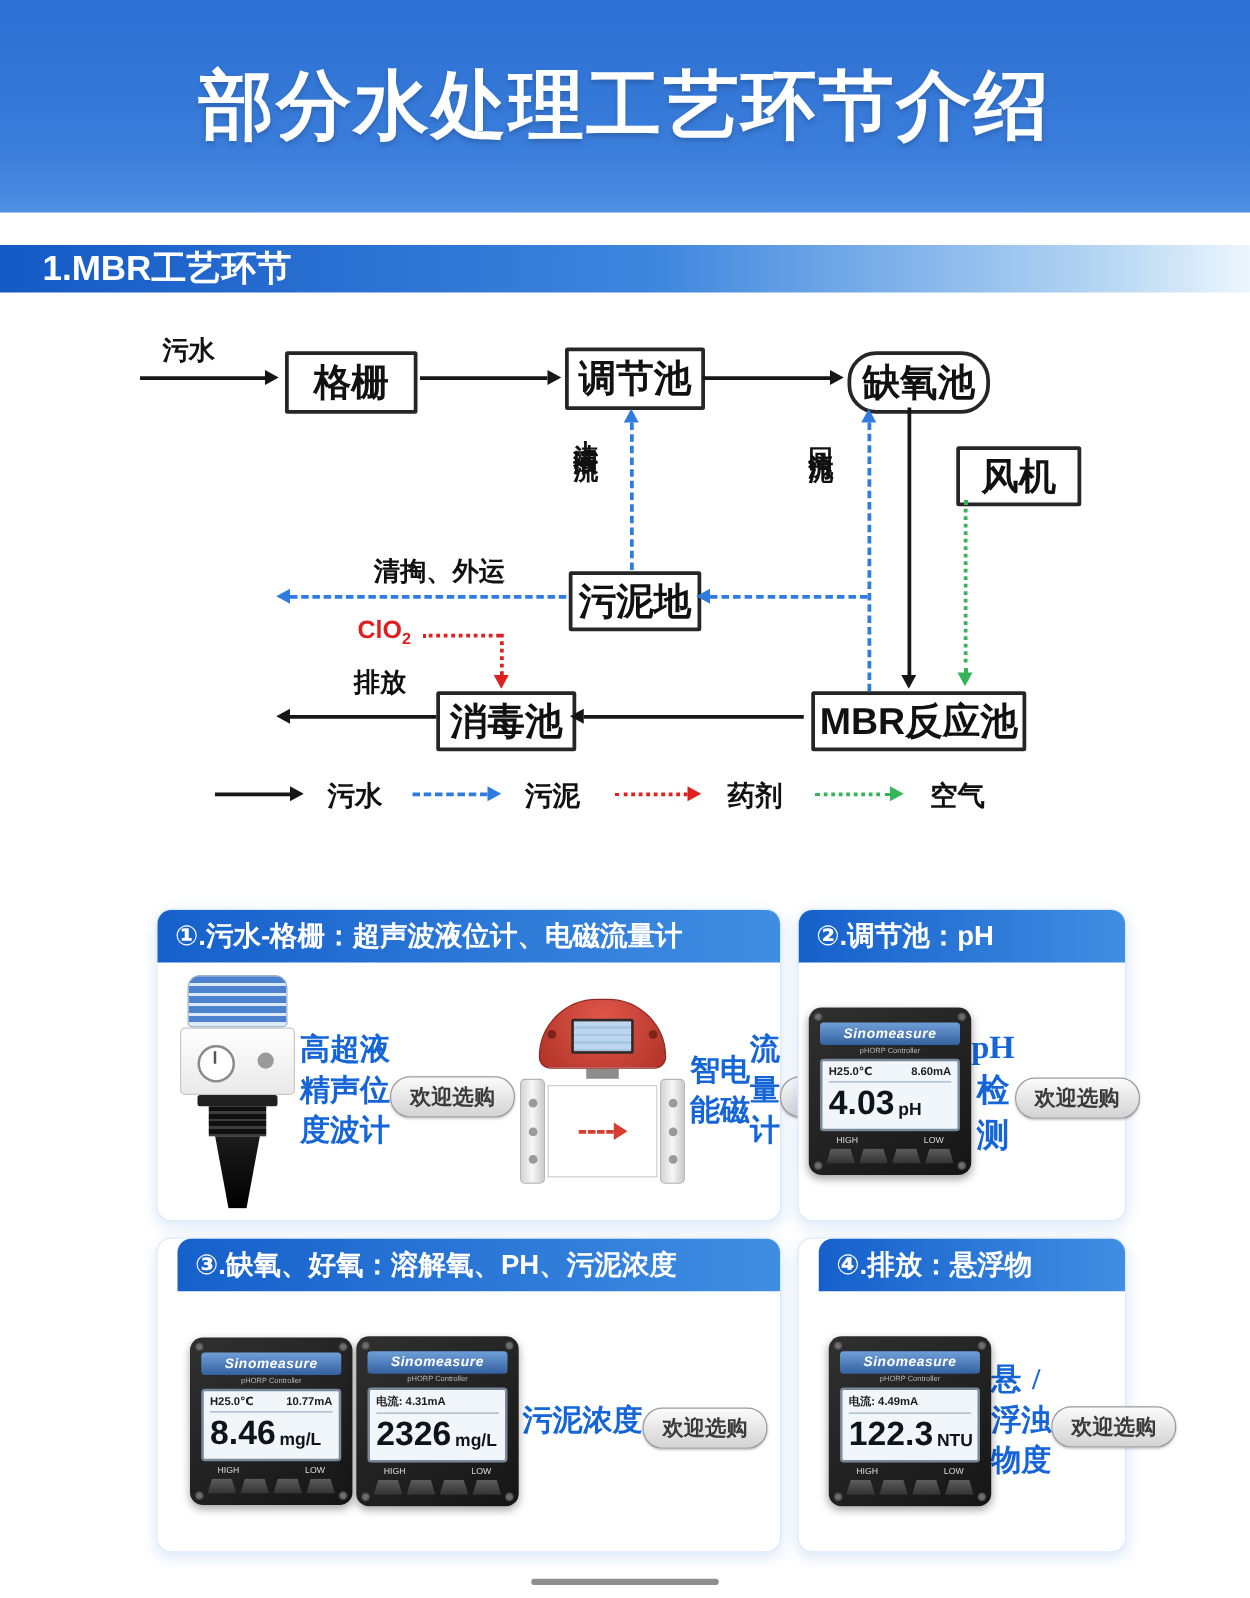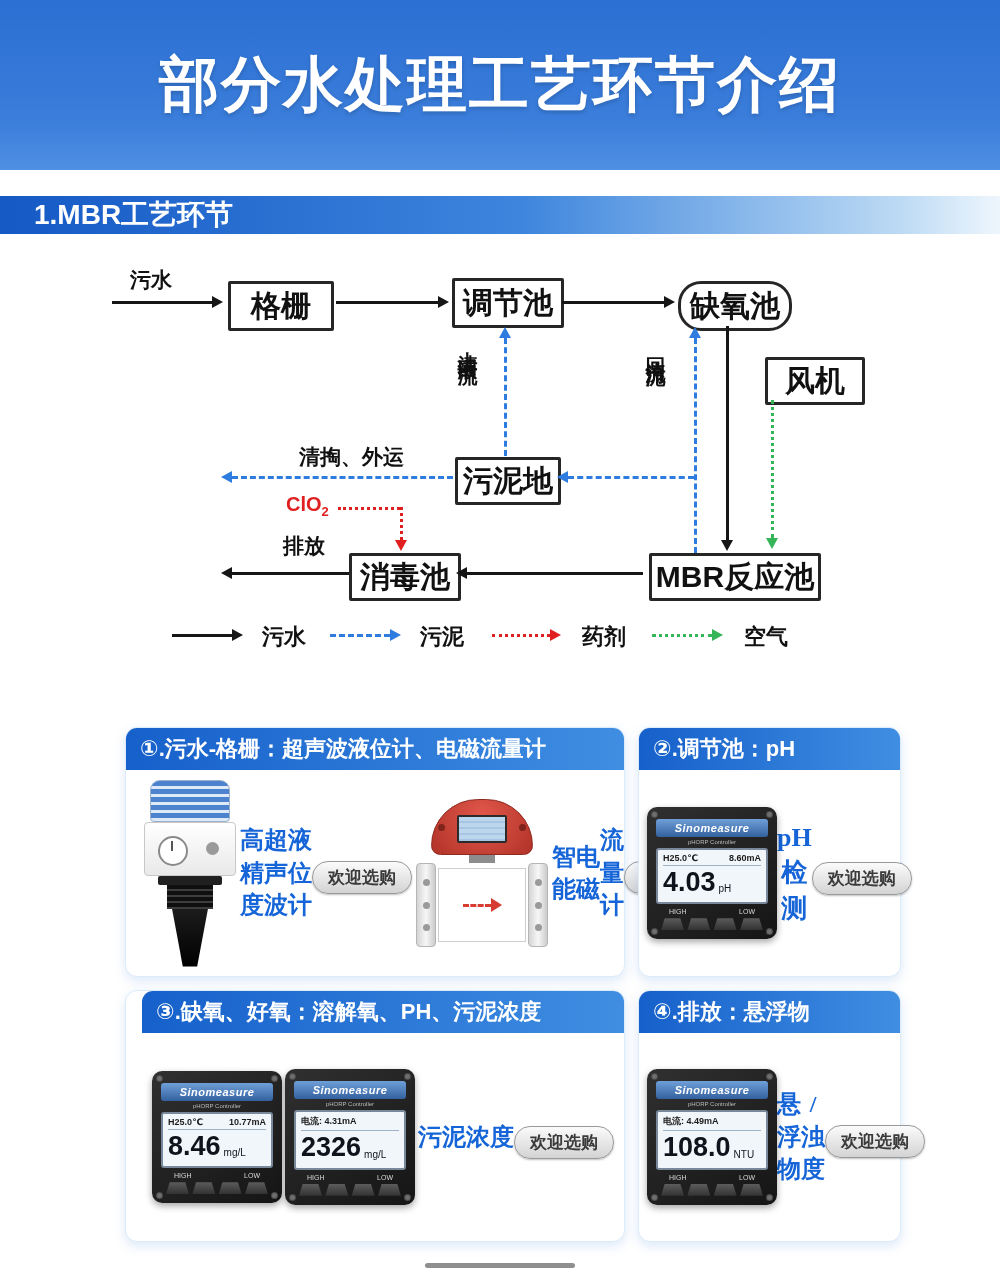--- a/index.html
+++ b/index.html
@@ -63,21 +63,21 @@
   .screw{position:absolute;width:7px;height:7px;border-radius:50%;background:#707070;box-shadow:inset 0 0 2px #000;}
   .screw.tl{left:4px;top:4px;} .screw.tr{right:4px;top:4px;} .screw.bl{left:4px;bottom:4px;} .screw.br{right:4px;bottom:4px;}
   .dev-brand{background:linear-gradient(180deg,#6f9fd8,#33619f);border-radius:3px;color:#fff;font-style:italic;
              font-weight:700;font-size:11px;text-align:center;padding:3px 0;letter-spacing:.5px;}
   .dev-model{color:#b9b9b9;font-size:6px;text-align:center;margin:2px 0 3px;}
   .dev-screen{background:#f1f6fa;border:2px solid #79889a;border-radius:3px;padding:3px 5px 5px;}
   .dev-status{display:flex;justify-content:space-between;font-size:9px;color:#1c1c1c;font-weight:700;
               border-bottom:1px solid #9fb2c4;padding-bottom:2px;}
   .dev-valrow{display:flex;align-items:flex-end;gap:3px;padding-top:2px;}
   .dev-value{font-size:27px;font-weight:700;color:#0e141c;line-height:1.1;}
-  .dev-unit{font-size:10px;font-weight:400;color:#0e141c;padding-bottom:3px;}
+  .dev-unit{font-size:14px;font-weight:700;color:#0e141c;padding-bottom:3px;}
   .dev-hl{display:flex;justify-content:space-between;padding:4px 13px 1px;color:#d8d8d8;font-size:7px;}
   .dev-btns{display:flex;justify-content:space-between;padding:0 5px;margin-top:2px;}
   .dev-btn{width:23px;height:12px;background:linear-gradient(180deg,#5c5c5c,#323232);
            clip-path:polygon(16% 0,84% 0,100% 100%,0 100%);}
 
   
   .ultra{display:flex;flex-direction:column;align-items:center;width:100px;flex:0 0 auto;}
   .ultra-cap{width:78px;height:40px;border-radius:10px 10px 4px 4px;border:1px solid #9ab0cc;
              background:repeating-linear-gradient(180deg,#4d82cf 0 5px,#dde9f7 5px 8px);}
   .ultra-body{width:90px;height:52px;background:linear-gradient(180deg,#ffffff,#e9e9e9);
@@ -318,37 +318,37 @@
         </div>
       </div>
       <div class="pblock">
         <div class="pname-line">污泥</div>
         <div class="pname-line">浓度</div>
         <div class="buy-pill">欢迎选购</div>
       </div>
     </div>
   </div>
 
-  <div class="card" style="left:625px;top:990px;width:263px;height:252px;">
+  <div class="card" style="left:625px;top:990px;width:263px;height:252px;padding-left:16px;">
     <div class="card-header">④.排放：悬浮物</div>
     <div class="card-body" style="padding:6px 8px;justify-content:space-evenly;">
       <div class="device">
         <span class="screw tl"></span>
           <span class="screw tr"></span>
           <span class="screw bl"></span>
           <span class="screw br"></span>
         <div class="dev-brand">Sinomeasure</div>
         <div class="dev-model">pHORP Controller</div>
         <div class="dev-screen">
           <div class="dev-status">
               <span>电流: 4.49mA</span>
               <span></span>
             </div>
           <div class="dev-valrow">
-              <span class="dev-value">108.0</span>
+              <span class="dev-value">122.3</span>
               <span class="dev-unit">NTU</span>
             </div>
         </div>
         <div class="dev-hl">
             <span>HIGH</span>
             <span>LOW</span>
           </div>
         <div class="dev-btns">
           <span class="dev-btn"></span>
             <span class="dev-btn"></span>

